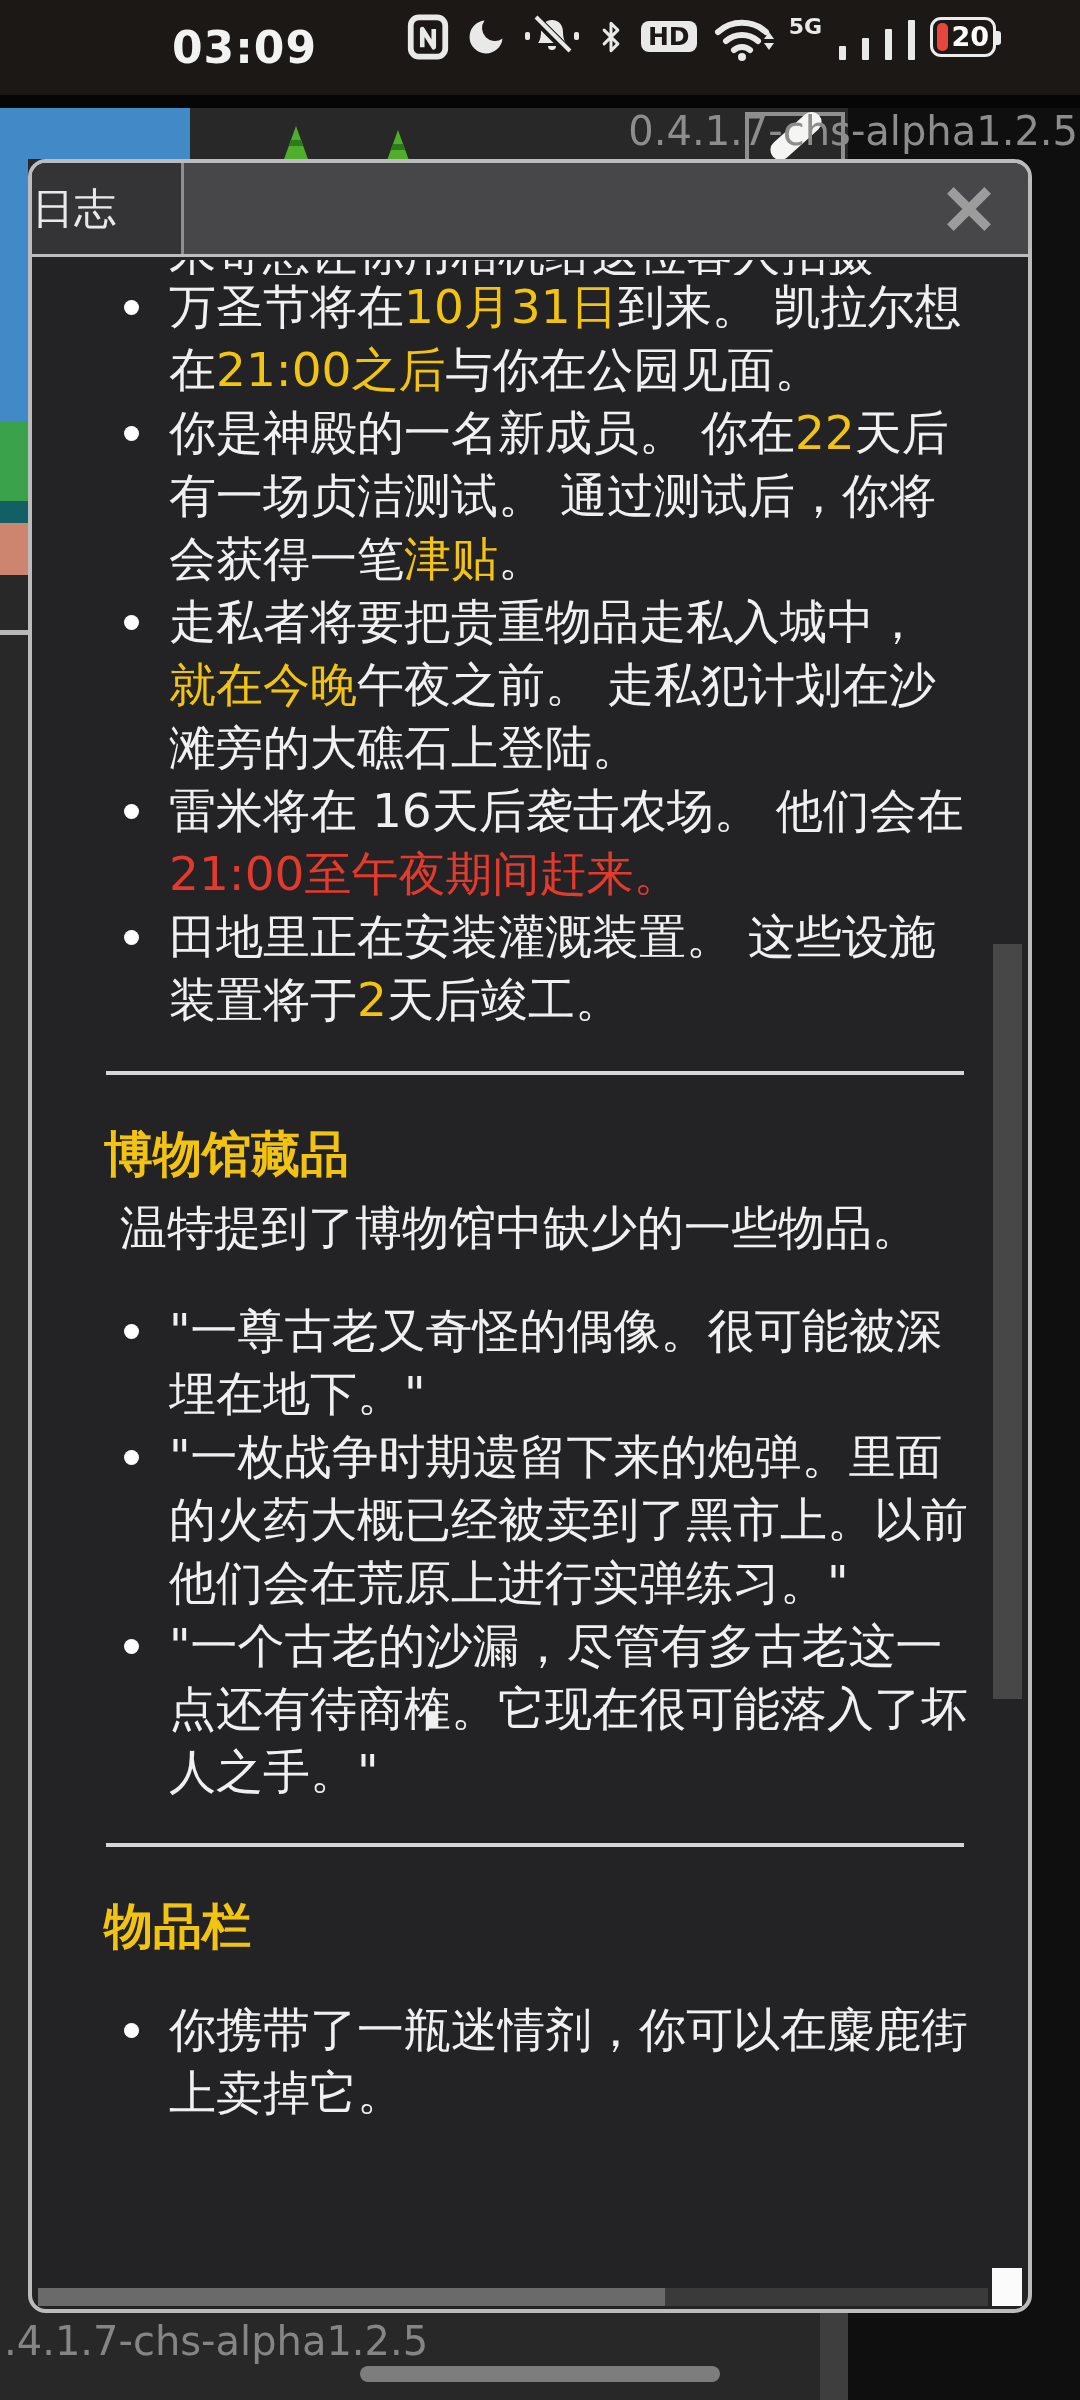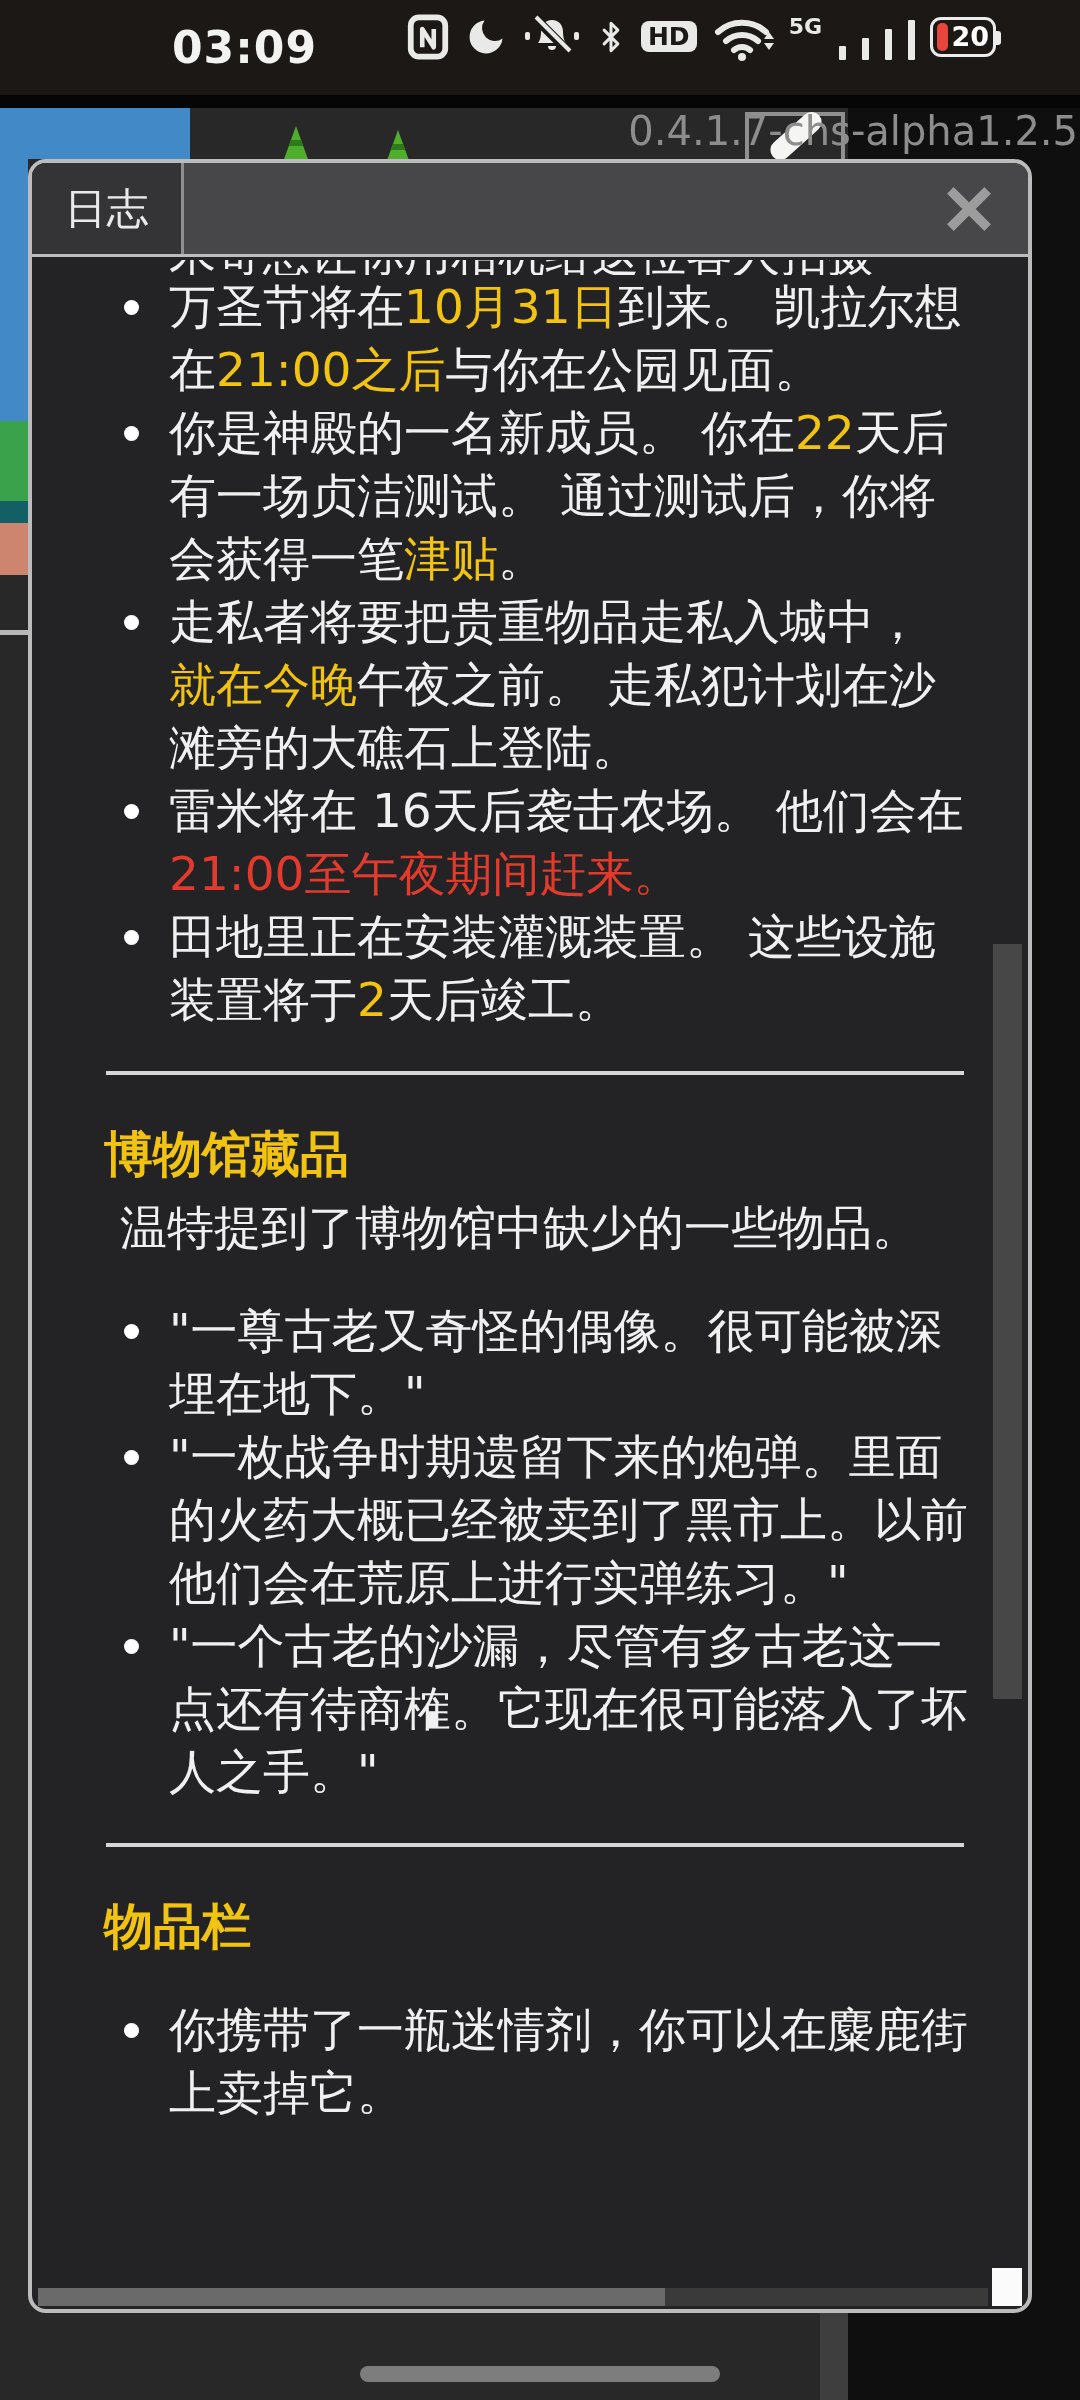--- a/index.html
+++ b/index.html
@@ -29,21 +29,21 @@
   .edit-btn { position:absolute; left:745px; top:112px; width:100px; height:47px; border:4px solid #8f8f8f; border-bottom:none; background:transparent; }
   .pencil { position:absolute; left:16px; top:10px; width:62px; height:20px; background:#f5f5f3; border-radius:10px; transform:rotate(-42deg); }
   .version-top { position:absolute; right:2px; top:108px; font-size:40px; color:#8d8d8d; z-index:5; }
   .tree { position:absolute; width:26px; height:36px; background:#4fae2c; clip-path:polygon(50% 0,100% 100%,0 100%); }
   .tree::after { content:""; position:absolute; left:6px; top:14px; width:14px; height:6px; background:#2c7a1a; }
   
   .dialog { position:absolute; left:28px; top:159px; width:1004px; height:2154px; background:var(--dialog-bg,#232325);
             border:4px solid var(--border-gray,#bcbcbc); border-radius:18px; overflow:hidden; z-index:10; }
   .dlg-header { position:absolute; left:0; top:0; right:0; height:94px; background:var(--header-bg,#47474a);
                 border-bottom:3px solid var(--border-gray,#bcbcbc); display:flex; align-items:stretch; }
-  .dlg-title-cell { width:152px; background:#343437; border-right:3px solid #8f8f8f; display:flex; align-items:center; justify-content:center; }
+  .dlg-title-cell { width:152px; background:#343437; border-right:3px solid #8f8f8f; display:flex; align-items:center; }
   .dlg-title { color:#e9e9e9; font-size:42px; }
   .dlg-header .spacer { flex:1; }
   .dlg-close { width:118px; display:flex; align-items:center; justify-content:center; cursor:pointer; }
   .dlg-content { position:absolute; left:0; top:97px; right:0; bottom:24px; padding:0 56px 0 72px; overflow:hidden;
                  color:#f0f0f0; font-size:47px; line-height:63px; }
   .clip-line { height:15px; overflow:hidden; padding-left:65px; }
   .clip-line span { display:block; margin-top:-38px; }
   .log-list { list-style:none; }
   .log-list.gapped { margin-top:40px; }
   .log-list li { position:relative; padding-left:65px; }
@@ -180,15 +180,16 @@
         </div>
     </div>
     <div class="v-thumb"></div>
     <div class="h-scroll">
       <div class="h-thumb"></div>
     </div>
     <div class="corner-box"></div>
   </div>
 
   <div class="side-bar"></div>
+  <div class="version-bottom">.4.1.7-chs-alpha1.2.5</div>
   <div class="nav-pill"></div>
 
 </div>
 
 </body></html>

